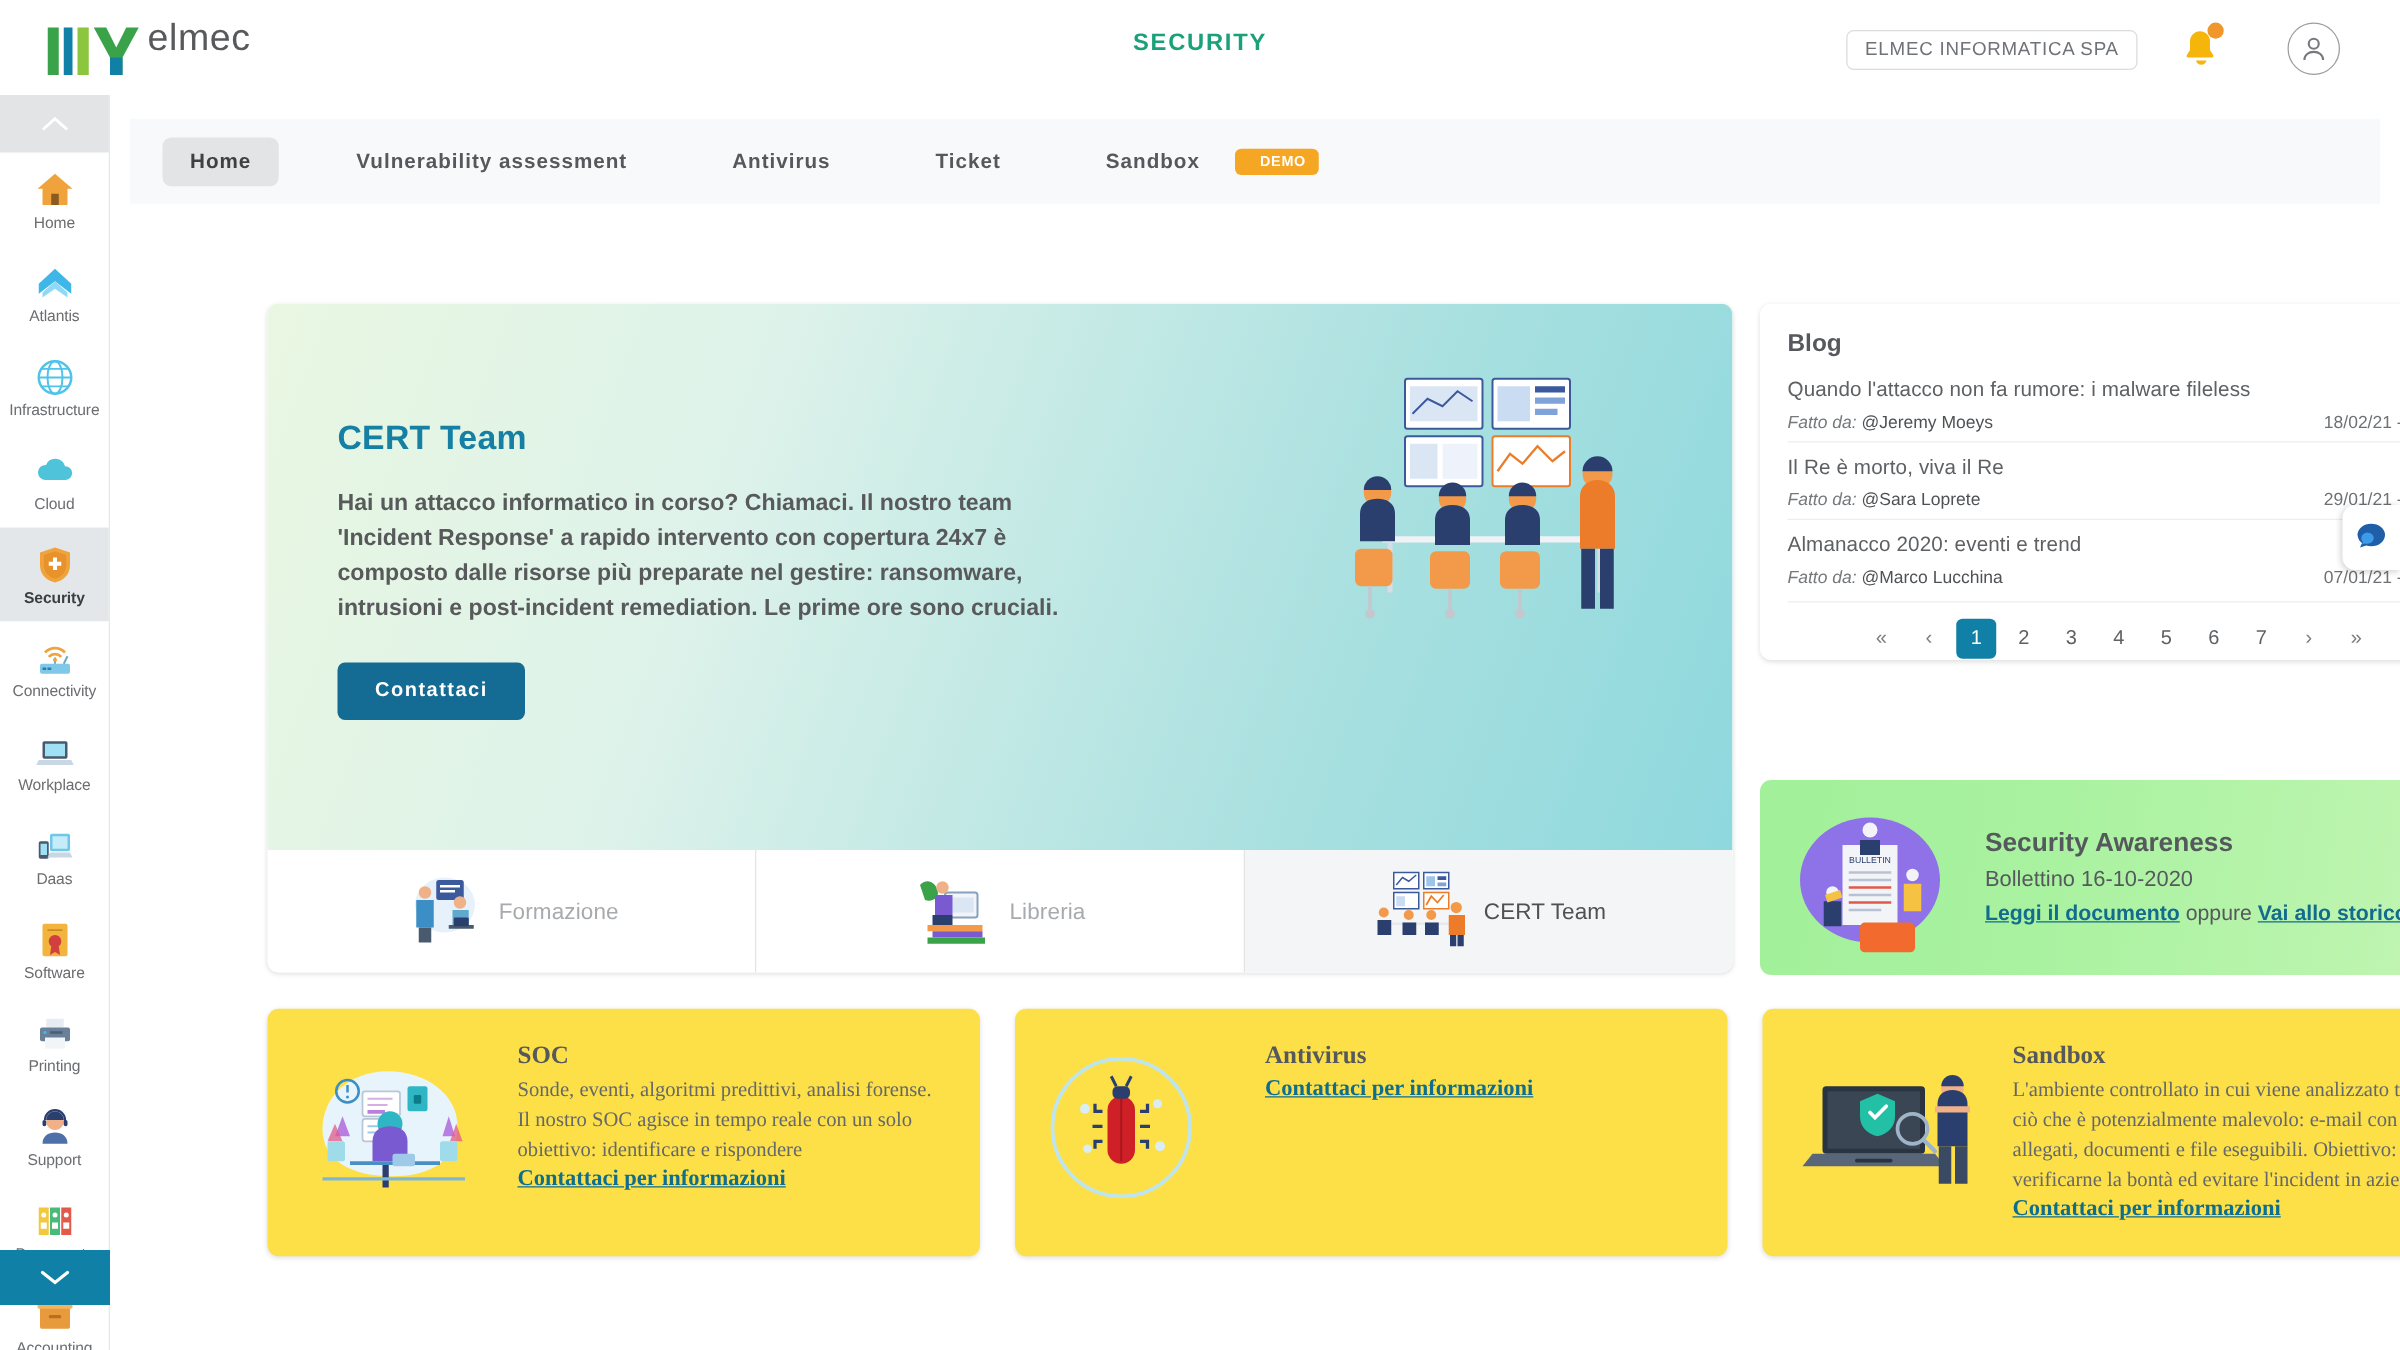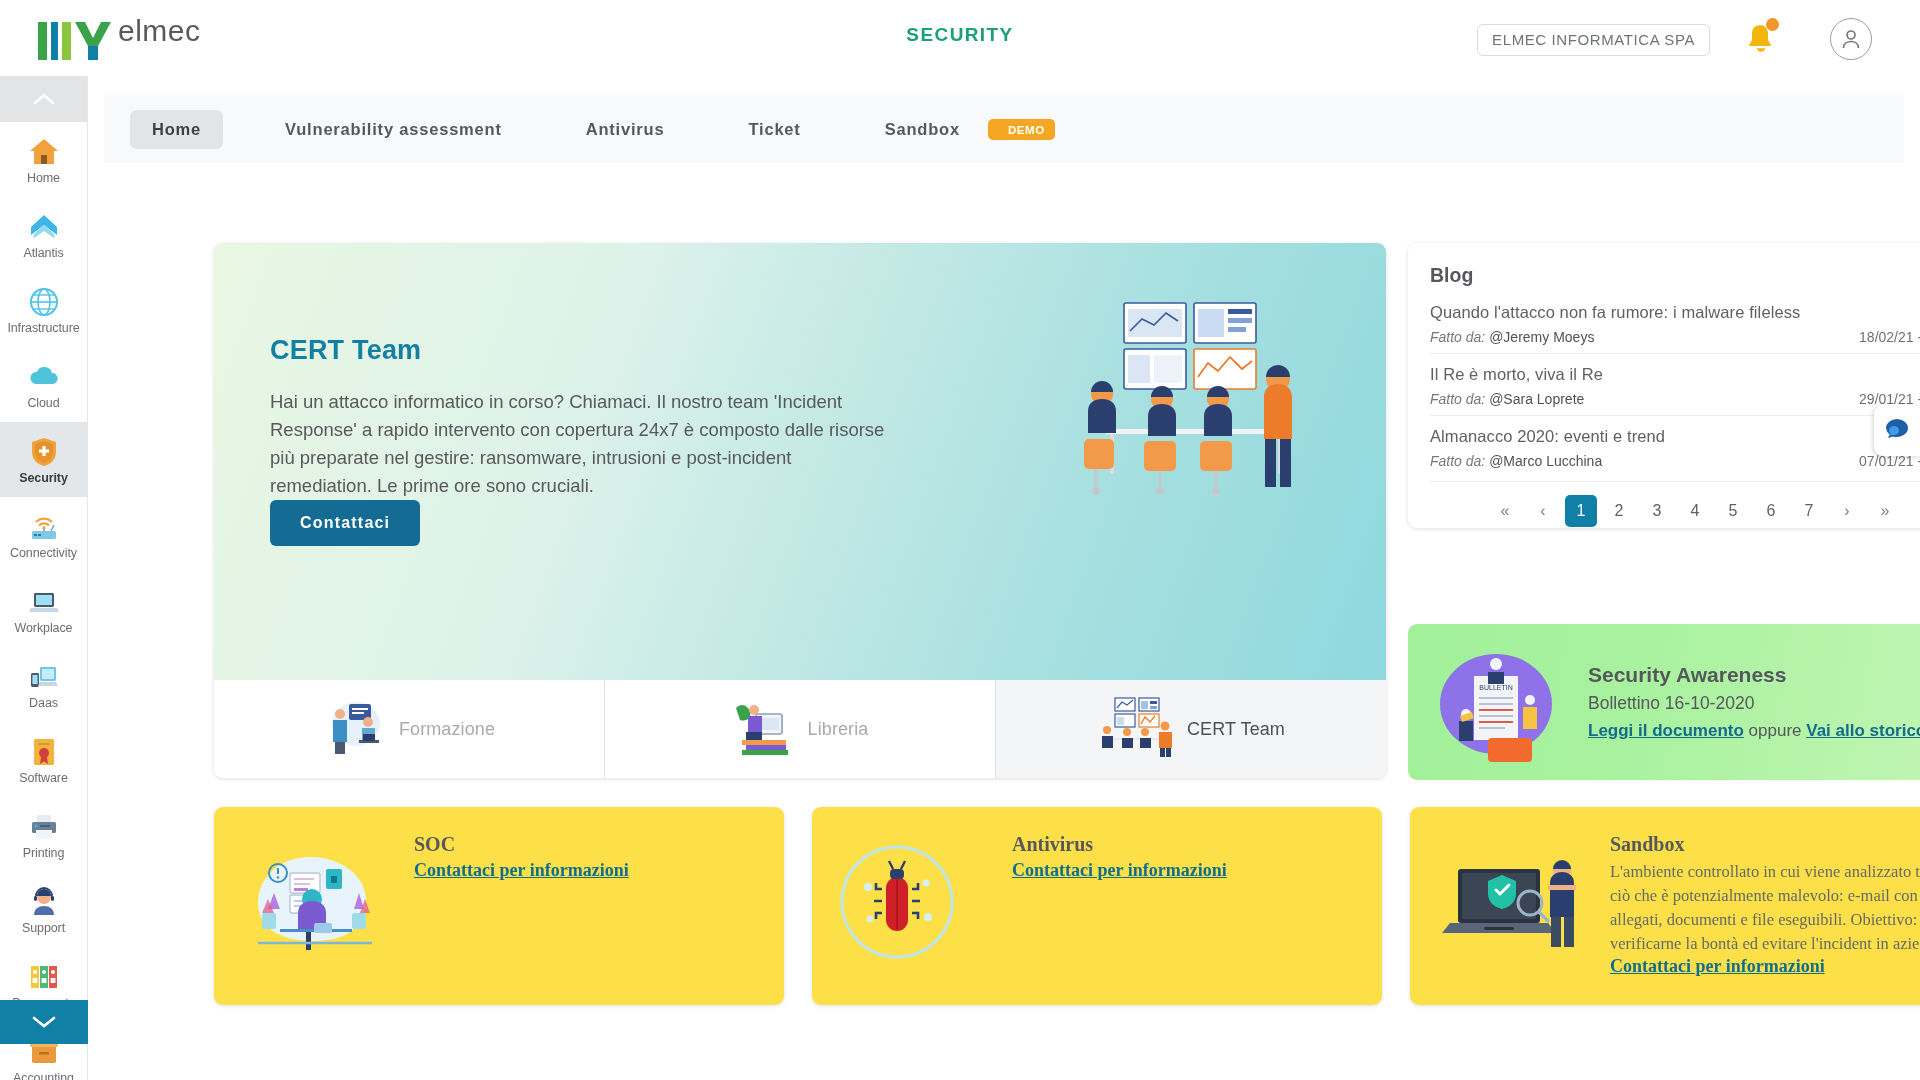--- a/index.html
+++ b/index.html
@@ -115,24 +115,24 @@
     box-shadow: 0 1px 4px rgba(0,0,0,.13);
     overflow: hidden;
   }
   .hero-top {
     position: relative; height: 437px;
     background: linear-gradient(110deg, #e9f7e2 0%, #ddf2ea 32%, #a9e0e0 72%, #8ed8dd 100%);
   }
   .hero-text { position: absolute; left: 56px; top: 92px; width: 620px; }
   .hero-title { font-size: 27px; color: #1580a3; font-weight: bold; letter-spacing: 0.2px; }
   .hero-body {
-    margin-top: 22px; font-size: 18.5px; line-height: 1.52; color: #58595b;
+    margin-top: 22px; font-size: 18.5px; line-height: 1.52; color: #58595b; font-weight: bold;
   }
   .hero-btn {
-    display: inline-block;
+    margin-top: 30px; display: inline-block;
     background: #146b93; color: #fff;
     font-size: 16px; font-weight: bold; letter-spacing: 1.2px;
     padding: 14px 30px; border-radius: 6px; cursor: pointer;
   }
   .hero-art { position: absolute; right: 60px; top: 56px; }
 
   
   .hero-strip { display: flex; height: 98px; background: #fff; }
   .strip-item {
     flex: 1; display: flex; align-items: center; justify-content: center; gap: 10px;
@@ -644,21 +644,21 @@
             <rect x="66" y="89" width="5" height="18" fill="#2a3f6e"></rect>
             <rect x="74" y="80" width="18" height="10" rx="2" fill="#9ec9e8"></rect>
             <path d="M28 66l6-16 6 16z" fill="#b97fe0"></path>
             <path d="M22 70l6-14 6 14z" fill="#e05a8a" opacity=".75"></path>
             <rect x="22" y="70" width="14" height="16" rx="2" fill="#9fdbe8"></rect>
             <path d="M114 66l5-16 5 16z" fill="#b97fe0"></path>
             <path d="M120 70l5-14 5 14z" fill="#e05a8a" opacity=".75"></path>
             <rect x="112" y="70" width="14" height="16" rx="2" fill="#9fdbe8"></rect>
             <line x1="18" y1="100" x2="132" y2="100" stroke="#7fb6d8" stroke-width="2.6"></line>
           </svg></div>
-        <div class="svc-body"><div class="svc-title">SOC</div><div class="svc-link">Contattaci per informazioni</div></div>
+        <div class="svc-body"><div class="svc-title">SOC</div><div class="svc-text">Sonde, eventi, algoritmi predittivi, analisi forense. Il nostro SOC agisce in tempo reale con un solo obiettivo: identificare e rispondere</div><div class="svc-link">Contattaci per informazioni</div></div>
       </div>
       <div class="svc-card">
         <div class="svc-art"><svg width="118" height="118" viewBox="0 0 118 118">
             <circle cx="59" cy="59" r="55" fill="none" stroke="#bfe5ec" stroke-width="3"></circle>
             <circle cx="30" cy="44" r="4" fill="#d8eef3"></circle>
             <circle cx="32" cy="76" r="3.4" fill="#d8eef3"></circle>
             <circle cx="88" cy="40" r="3.6" fill="#d8eef3"></circle>
             <circle cx="90" cy="74" r="4" fill="#d8eef3"></circle>
             <path d="M44 46h-6v-6M44 58h-8M44 70h-6v6" fill="none" stroke="#2a3f6e" stroke-width="2.6"></path>
             <path d="M74 46h6v-6M74 58h8M74 70h6v6" fill="none" stroke="#2a3f6e" stroke-width="2.6"></path>

